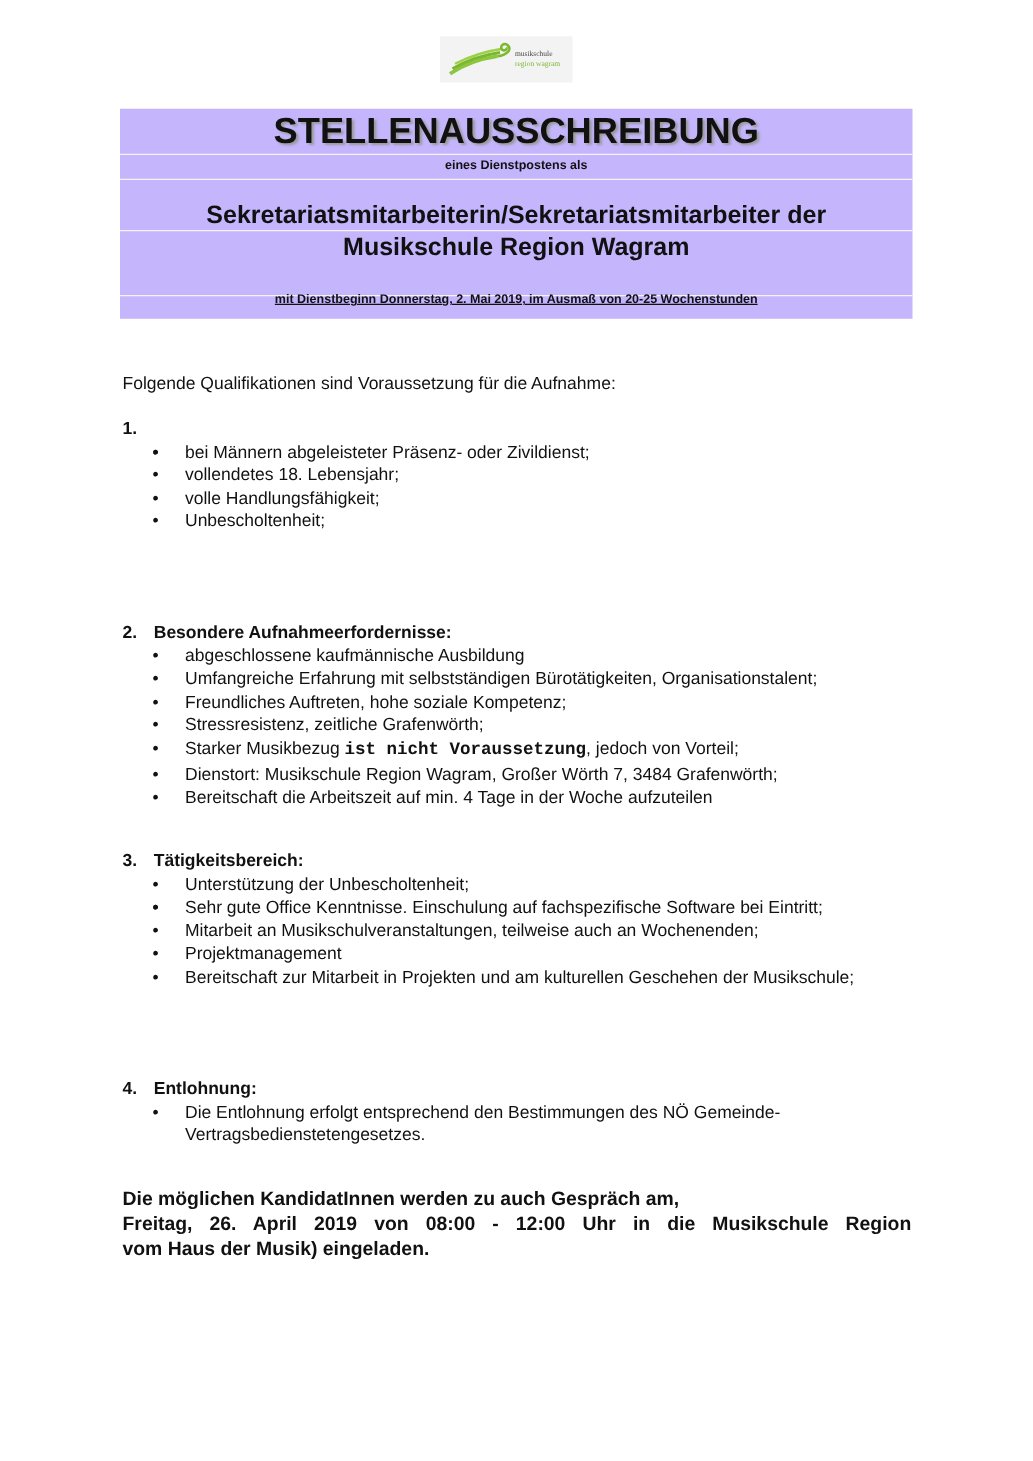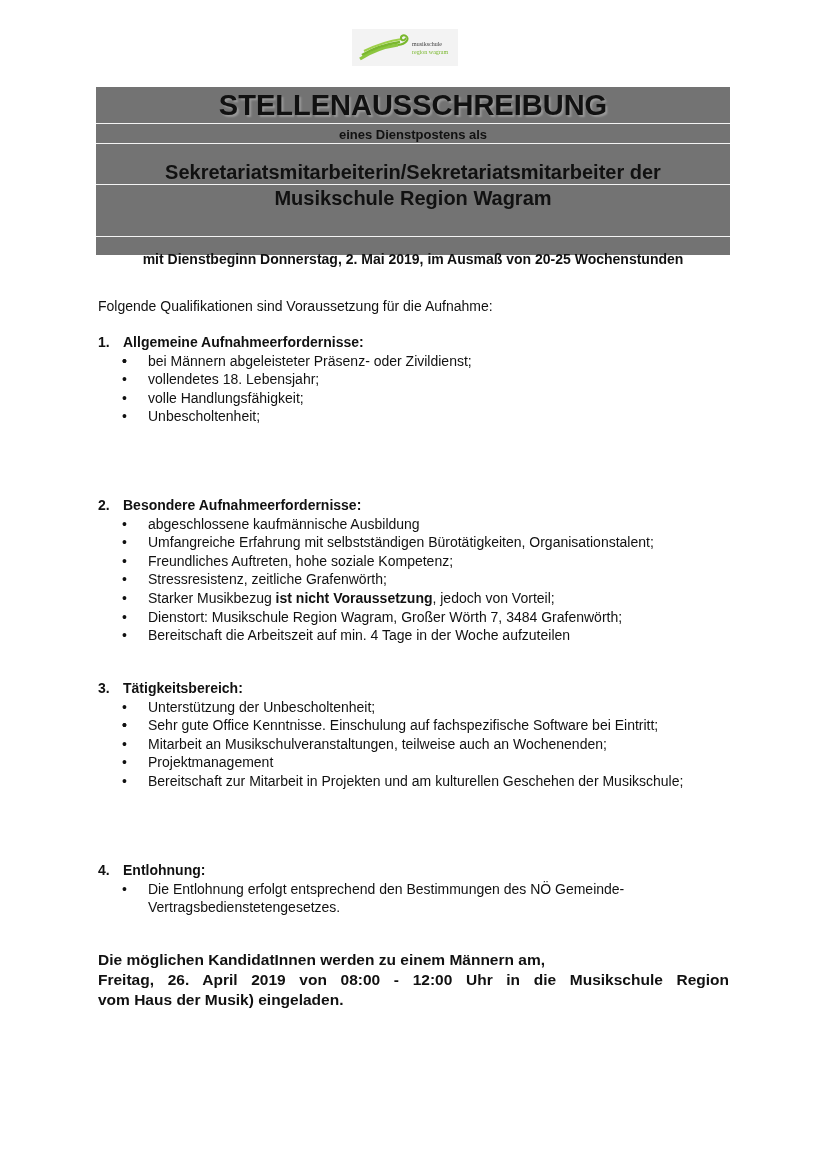--- a/index.html
+++ b/index.html
@@ -7,38 +7,38 @@
          font-family: "Liberation Sans", sans-serif; color: #111; }
   .logo { position: absolute; left: 352px; top: 29px; width: 106px; height: 37px;
           background: #f3f3f3; }
   .logo svg { position: absolute; left: 6px; top: 4px; }
   .logo .l1 { position: absolute; left: 60px; top: 12px; font-size: 6px; color: #444;
               font-family: "Liberation Serif", serif; }
   .logo .l2 { position: absolute; left: 60px; top: 20px; font-size: 6px; color: #7ab82e;
               font-family: "Liberation Serif", serif; }
 
   .header { position: absolute; left: 96px; top: 87px; width: 634px; height: 168px;
-            background: #737373; }
+            background: #c4b5fd; }
   .header .row { position: absolute; left: 0; width: 100%; text-align: center; font-weight: bold; }
   .header .sep { position: absolute; left: 0; width: 100%; height: 1px; background: #f4f4f4; }
   .h-title { top: 2px; font-size: 29px; letter-spacing: 0px;
              text-shadow: 2px 2px 2px #9a9a9a; color: #111; }
-  .h-sub { top: 40px; font-size: 13px; }
+  .h-sub { top: 40px; font-size: 10px; }
   .h-pos1 { top: 74px; font-size: 20px; }
   .h-pos2 { top: 100px; font-size: 20px; }
-  .h-date { top: 164px; font-size: 14px; }
+  .h-date { top: 147px; font-size: 10px; text-decoration: underline; }
 
   .intro { position: absolute; left: 98px; top: 298px; font-size: 14px; }
   .section { position: absolute; left: 98px; width: 632px; font-size: 14px; line-height: 18.6px; }
   .sec-head { font-weight: bold; display: flex; }
   .sec-num { width: 25px; }
   ul.items { list-style: none; margin: 0; padding: 0; }
   ul.items li { position: relative; padding-left: 50px; text-align: justify; }
   ul.items li .bullet { position: absolute; left: 24px; top: 0; }
-  .bold { font-weight: bold; }
+  .bold { font-weight: bold; font-family: Liberation Mono, monospace; }
 
   .closing { position: absolute; left: 98px; top: 950px; width: 631px; font-size: 15.5px;
              font-weight: bold; line-height: 20px; }
   .closing .jl { text-align: justify; text-align-last: justify; }
 </style>
 </head>
 <body>
 
 <div class="logo">
   <svg width="56" height="30" viewBox="0 0 56 30">
@@ -61,21 +61,20 @@
   <div class="row h-pos2">Musikschule Region Wagram</div>
   <div class="row h-pos1">Sekretariatsmitarbeiterin/Sekretariatsmitarbeiter der</div>
   <div class="row h-date">mit Dienstbeginn Donnerstag, 2. Mai 2019, im Ausmaß von 20-25 Wochenstunden</div>
 </div>
 
 <div class="intro">Folgende Qualifikationen sind Voraussetzung für die Aufnahme:</div>
 
 <div class="section" style="top:333px">
   <div class="sec-head">
     <span class="sec-num">1.</span>
-    <span>Allgemeine Aufnahmeerfordernisse:</span>
   </div>
   <ul class="items">
     <li><span class="bullet">•</span></li>
     <li><span class="bullet">•</span><span>bei Männern abgeleisteter Präsenz- oder Zivildienst;</span></li>
     <li><span class="bullet">•</span><span>vollendetes 18. Lebensjahr;</span></li>
     <li><span class="bullet">•</span><span>volle Handlungsfähigkeit;</span></li>
     <li><span class="bullet">•</span><span>Unbescholtenheit;</span></li>
   </ul>
 </div>
 
@@ -114,16 +113,16 @@
   <div class="sec-head">
     <span class="sec-num">4.</span>
     <span>Entlohnung:</span>
   </div>
   <ul class="items">
     <li style="width:520px; text-align:left"><span class="bullet">•</span><span>Die Entlohnung erfolgt entsprechend den Bestimmungen des NÖ Gemeinde-Vertragsbedienstetengesetzes.</span></li>
   </ul>
 </div>
 
 <div class="closing">
-  <div>Die möglichen KandidatInnen werden zu einem Männern am,</div>
+  <div>Die möglichen KandidatInnen werden zu auch Gespräch am,</div>
   <div class="jl">Freitag, 26. April 2019 von 08:00 - 12:00 Uhr in die Musikschule Region</div>
   <div>vom Haus der Musik) eingeladen.</div>
 </div>
 
 </body></html>

